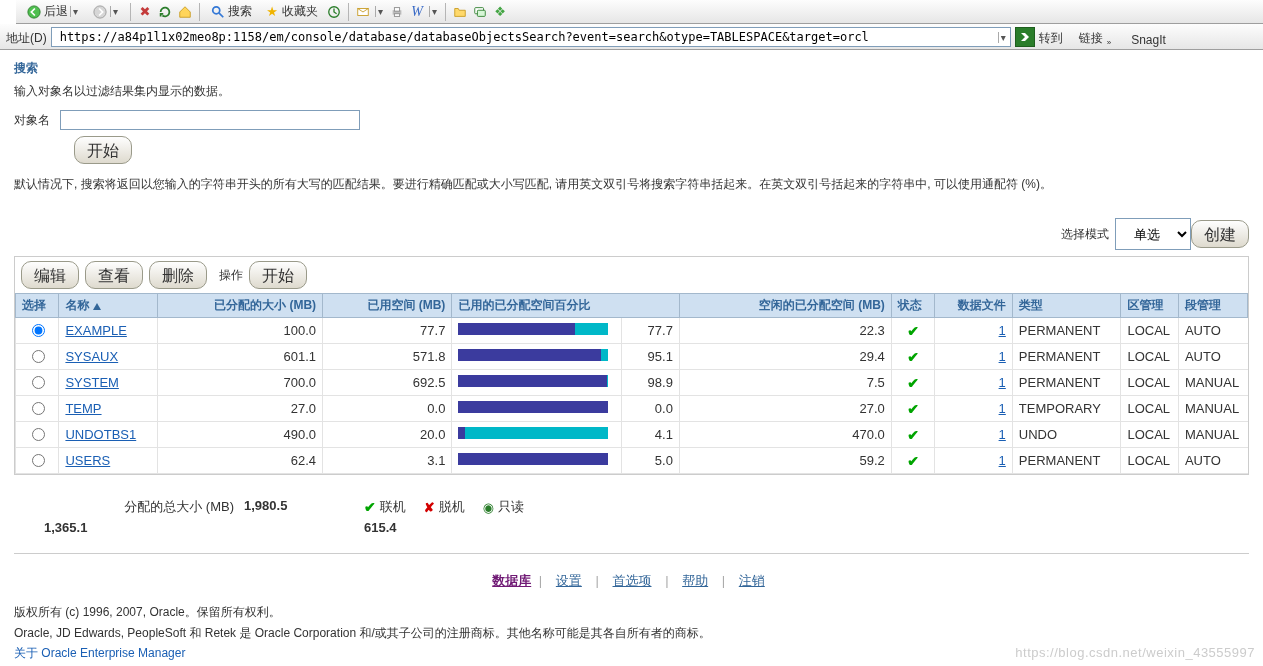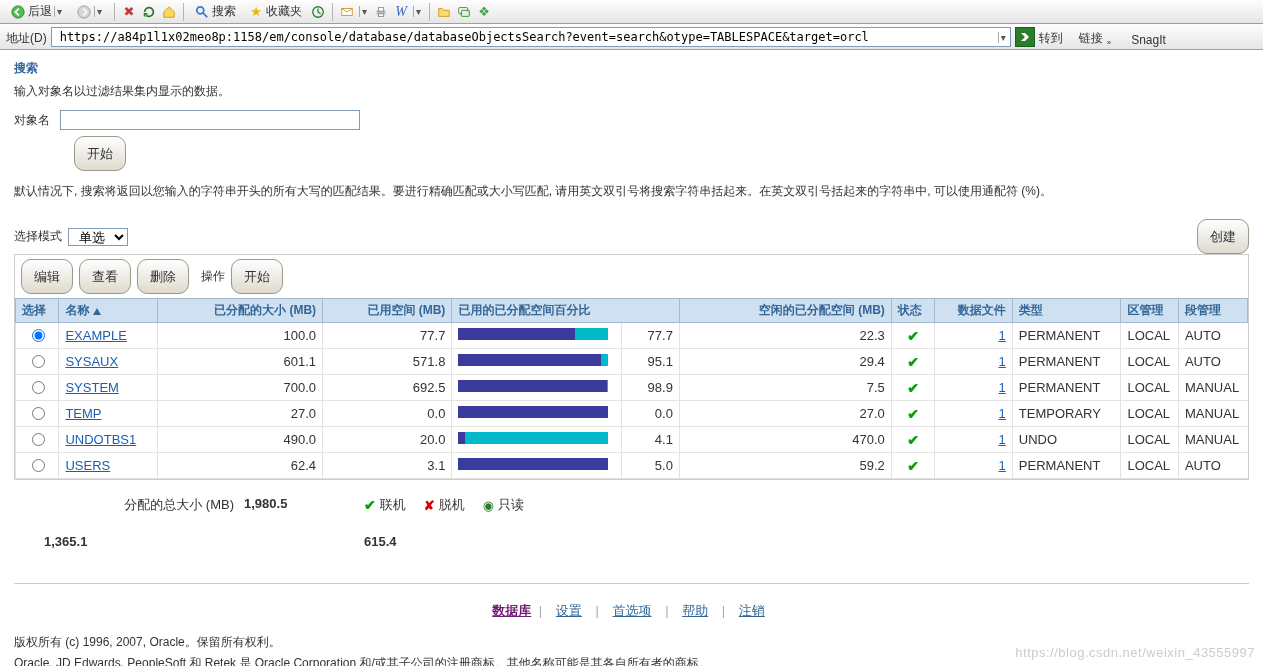--- a/index.html
+++ b/index.html
@@ -12,20 +12,21 @@
   }
   
   .toolbar {
     background: linear-gradient(#fdfdfd, #e6e6e6);
     border-bottom: 1px solid #9e9e9e;
     padding: 2px 6px;
     display: flex;
     align-items: center;
     gap: 4px;
     height: 24px;
+    margin-left: 16px;
   }
   .toolbar .ie-btn {
     display: inline-flex;
     align-items: center;
     gap: 2px;
     padding: 0 4px;
     cursor: default;
   }
   .toolbar .sep { width:1px; height:18px; background:#b5b5b5; margin:0 2px; }
   .toolbar svg { width:14px; height:14px; }
@@ -72,34 +73,34 @@
   .form-row { display:flex; align-items:center; gap:10px; margin:6px 0;}
   .text-input {
     border:1px solid #7f9db9; background:#fff; height:20px; width:300px; padding:0 4px;
     font-size:12px;
   }
   .btn {
     background: linear-gradient(#fefefe,#dedace);
     border:1px solid #9a9a8a;
     border-radius:10px;
     padding:1px 12px;
-    font-size:13px;
+    font-size:16px;
     color:#333;
     cursor:default;
-    height:35px;
+    height:28px;
     line-height:15px;
   }
   .note {
     color:#333; font-size:12px; margin:10px 0 18px; line-height:1.7;
   }
   .actions-row {
     display:flex; align-items:center; gap:6px; margin:6px 0;
   }
   select.sel {
-    border:1px solid #7f9db9; background:#fff; height:18px; font-size:13px; padding:0 6px;
+    border:1px solid #7f9db9; background:#fff; height:32px; font-size:13px; padding:0 14px;
   }
   .grid-wrap {
     border:1px solid #ccc;
     border-radius:0;
   }
   .btn-bar {
     padding:4px 6px;
     display:flex;
     align-items:center;
     gap:6px;
@@ -135,43 +136,43 @@
   .progress {
     width:150px; height:12px; background:#00b8c8; position:relative;
     display:inline-block;
   }
   .progress .fill {
     position:absolute; left:0; top:0; bottom:0;
     background:#3b3b9e;
   }
   .check-green { color:#00a400; font-weight:bold; font-size:14px;}
   .summary {
-    margin:16px 0 8px 30px;
+    margin:23px 0 8px 30px;
     display:grid;
     grid-template-columns: 200px 120px 260px;
-    row-gap:20px;
+    row-gap:4px;
     font-size:13px;
   }
   .summary .lbl { text-align:right; padding-right:10px;}
   .summary .val { font-weight:bold;}
   .legend { display:flex; align-items:center; gap:18px; font-size:13px;}
   .legend span{ display:inline-flex; align-items:center; gap:4px;}
   hr.soft { border:none; border-top:1px solid #ccc; margin:14px 0;}
   .footer-links {
     text-align:center; font-size:13px; padding:4px 0 12px;
   }
   .footer-links a { color:#336699; text-decoration:underline; margin:0 6px;}
   .footer-links .l-sep { color:#aaa; margin:0 4px;}
   .footer-links .current { color:#701a75; font-weight:bold; text-decoration:underline;margin-top:36px; }
   .copy { font-size:12px; color:#333; line-height:1.7;}
   .copy a { color:#1a5fb4; text-decoration:none;}
   .watermark{
     position:fixed; right:8px; bottom:6px; color:#ccc; font-size:13px; letter-spacing:0.5px; pointer-events:none;
   }
-  .create-row { display:flex; justify-content:space-between; align-items:center;}
+  .create-row { display:flex; justify-content:flex-end; align-items:center;}
   .cross-red { color:#d30000; font-weight:bold;}
 </style>
 </head>
 <body>
 
 <div class="toolbar">
   <span class="ie-btn">
     <span class="ico">
       <svg viewBox="0 0 16 16">
           <circle cx="8" cy="8" r="7" fill="#4fbf4f" stroke="#2a7d2a"></circle>

